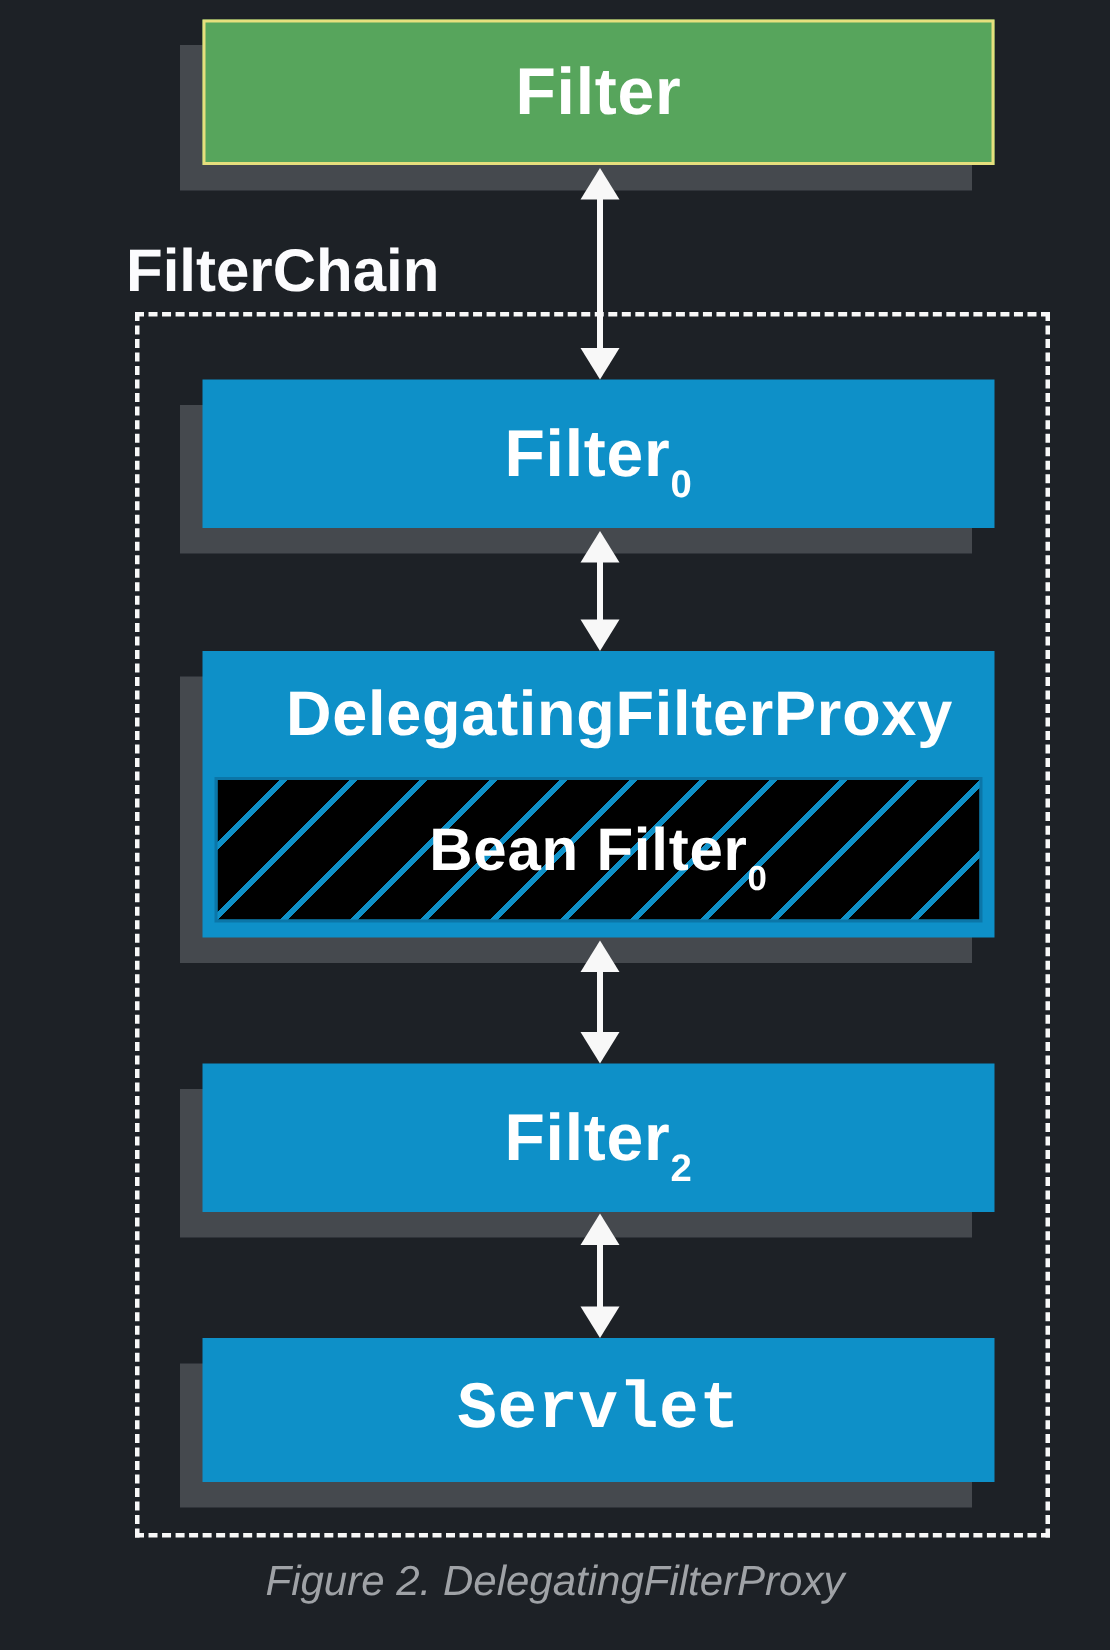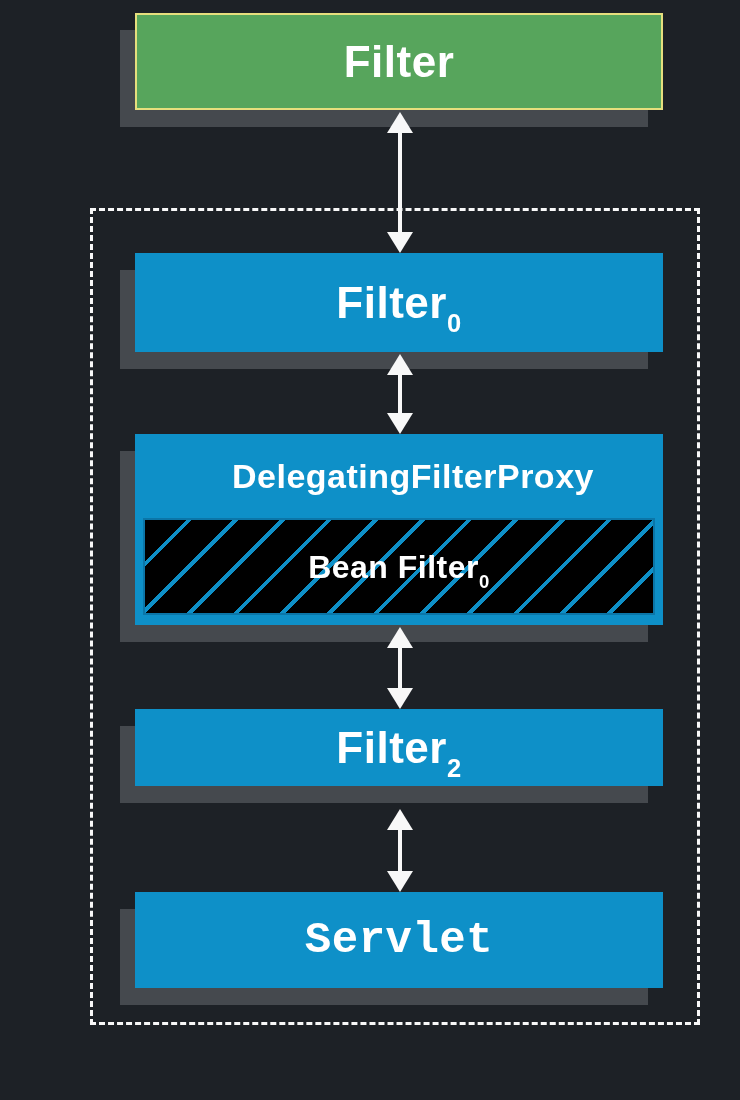--- a/index.html
+++ b/index.html
@@ -41,32 +41,32 @@
   }
   .blue{background:var(--box-blue);}
   .filter0{left:135px;top:253px;width:528px;height:99px;}
   .dfp{
     left:135px;top:434px;width:528px;height:191px;
     flex-direction:column;justify-content:flex-start;
   }
   .dfp-title-row{
     height:84px;display:flex;align-items:center;justify-content:center;width:100%;
   }
-  .dfp .label.dfp-title{font-size:34px;margin-left:28px;}
+  .dfp .label.dfp-title{font-size:42px;margin-left:28px;}
   .bean{
     position:absolute;left:8px;right:8px;top:84px;bottom:10px;
     box-sizing:border-box;
     background:repeating-linear-gradient(135deg,
       var(--hatch-black) 0 29px,
       var(--hatch-line) 29px 33px);
     border:2px solid #0b76a8;
     display:flex;align-items:center;justify-content:center;
   }
-  .bean .label{font-size:32px;}
-  .filter2{left:135px;top:709px;width:528px;height:77px;}
+  .bean .label{font-size:40px;}
+  .filter2{left:135px;top:709px;width:528px;height:99px;}
   .servlet{left:135px;top:892px;width:528px;height:96px;font-family:Liberation Mono, monospace;}
 
   .chain-label{
     position:absolute;left:84px;top:161px;
     color:#fcfcfe;font-weight:bold;font-size:40px;line-height:1;
     white-space:nowrap;
   }
   .chain-boundary{
     position:absolute;left:90px;top:208px;width:610px;height:817px;
     box-sizing:border-box;
@@ -109,20 +109,21 @@
   <div class="node client">
     <span class="label">Filter</span>
   </div>
 
   <div class="arrow a1">
     <div class="head-up"></div>
     <div class="shaft"></div>
     <div class="head-down"></div>
   </div>
 
+  <div class="chain-label">FilterChain</div>
   <div class="chain-boundary"></div>
 
   <div class="node blue filter0">
     <span class="label"><span>Filter</span><sub>0</sub></span>
   </div>
 
   <div class="arrow a2">
     <div class="head-up"></div>
     <div class="shaft"></div>
     <div class="head-down"></div>
@@ -150,14 +151,15 @@
   <div class="arrow a4">
     <div class="head-up"></div>
     <div class="shaft"></div>
     <div class="head-down"></div>
   </div>
 
   <div class="node blue servlet">
     <span class="label">Servlet</span>
   </div>
 
+  <div class="caption">Figure 2. DelegatingFilterProxy</div>
 
 </div>
 
 </body></html>

